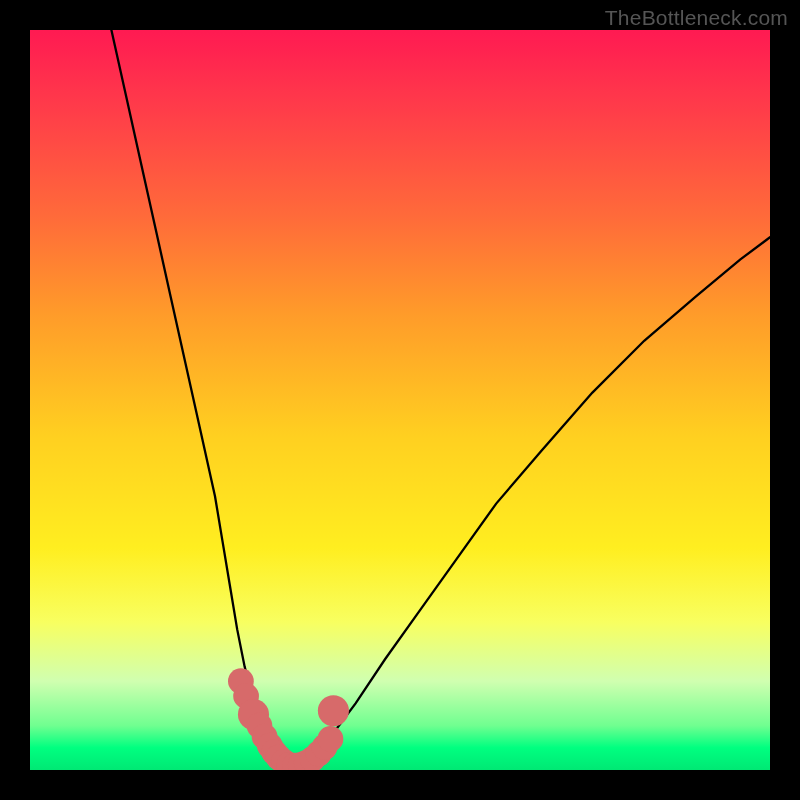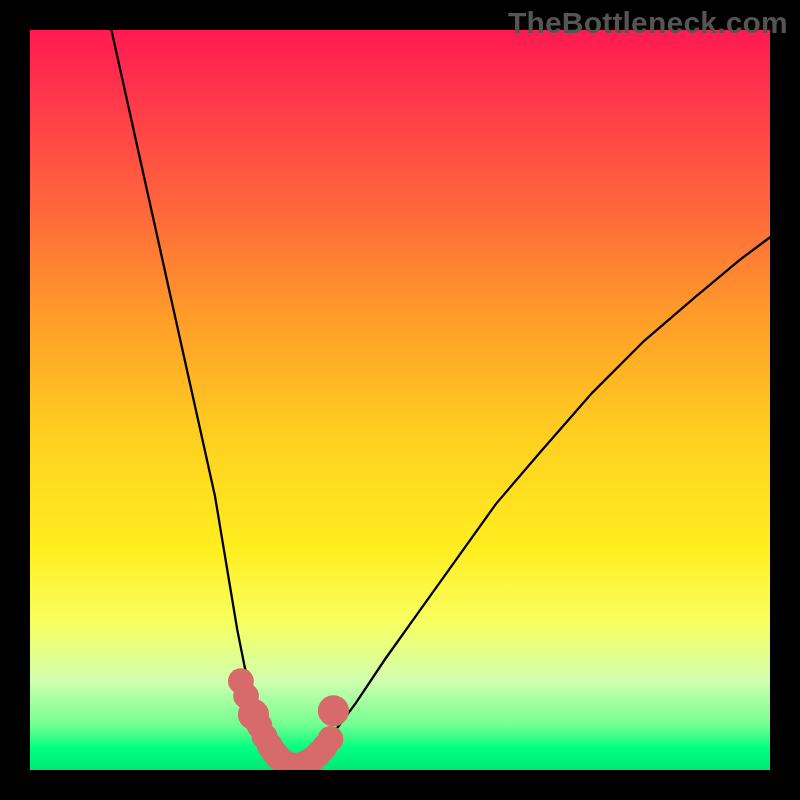--- a/index.html
+++ b/index.html
@@ -35,22 +35,22 @@
       #70ff90 94%,
       #00ff80 97%,
       #00e874 100%
     );
   }
   .watermark {
     position: absolute;
     top: 6px;
     right: 12px;
     color: #555;
-    font-size: 30px;
-    font-weight: 700;
+    font-size: 21px;
+    font-weight: 400;
     letter-spacing: 0.2px;
   }
   .svg-layer {
     position: absolute;
     left: 30px;
     top: 30px;
     width: 740px;
     height: 740px;
   }
 </style>

